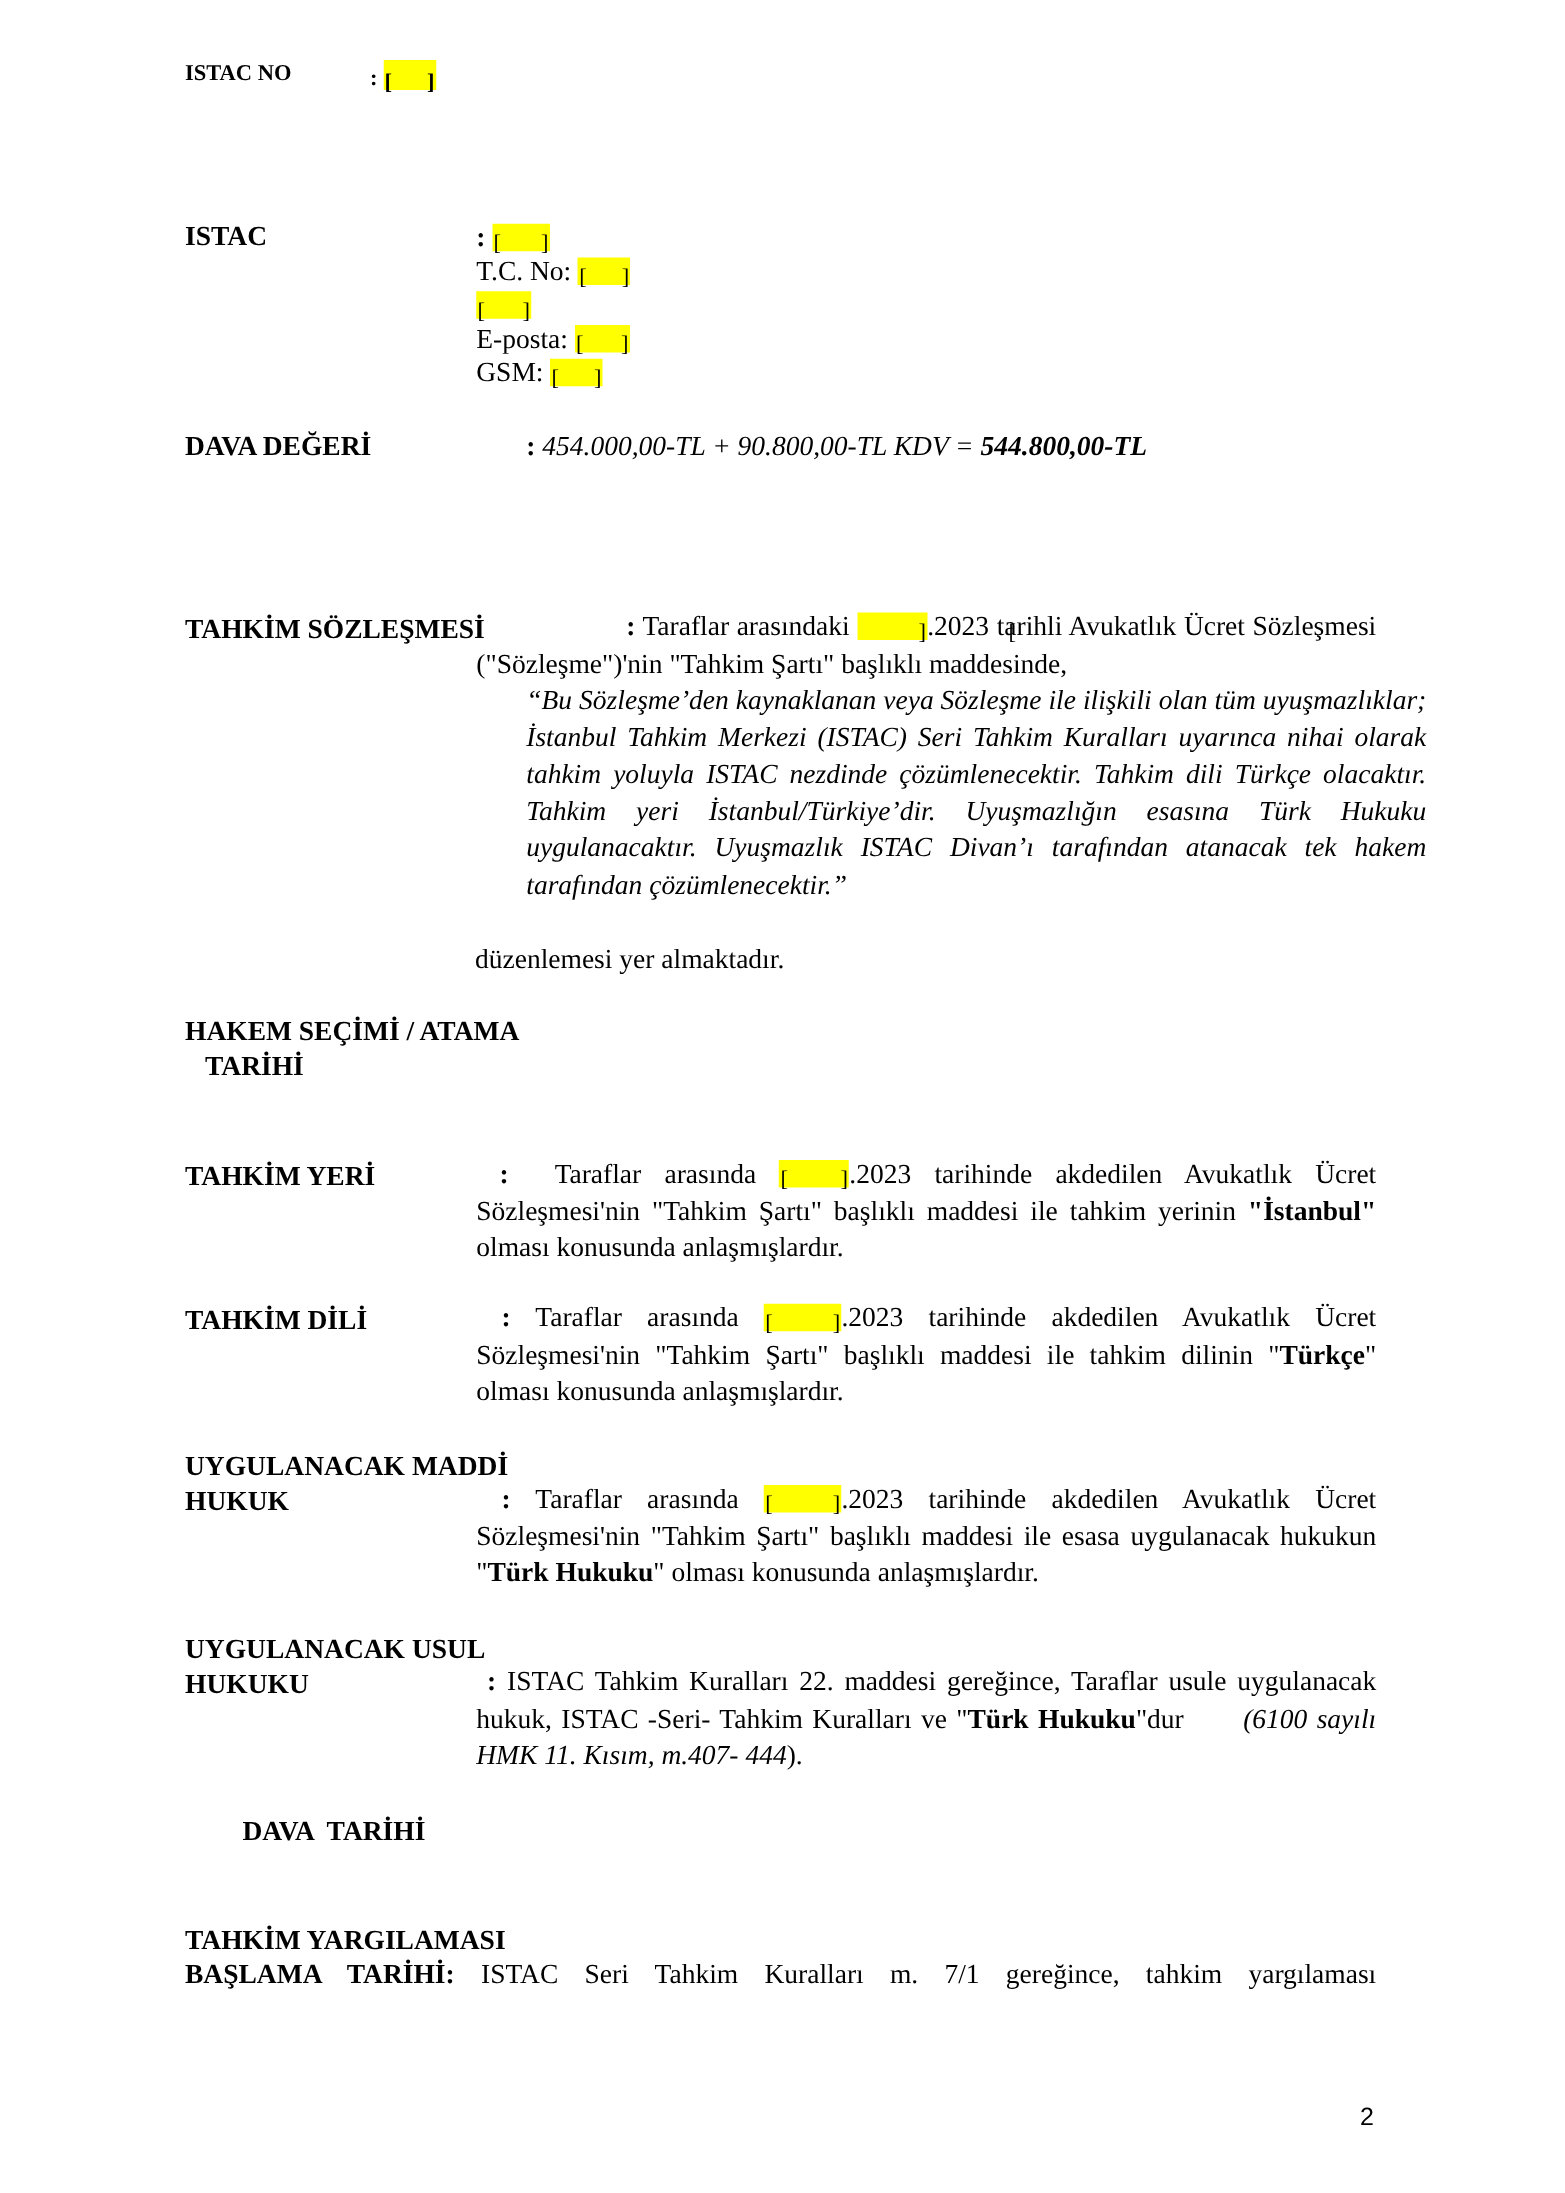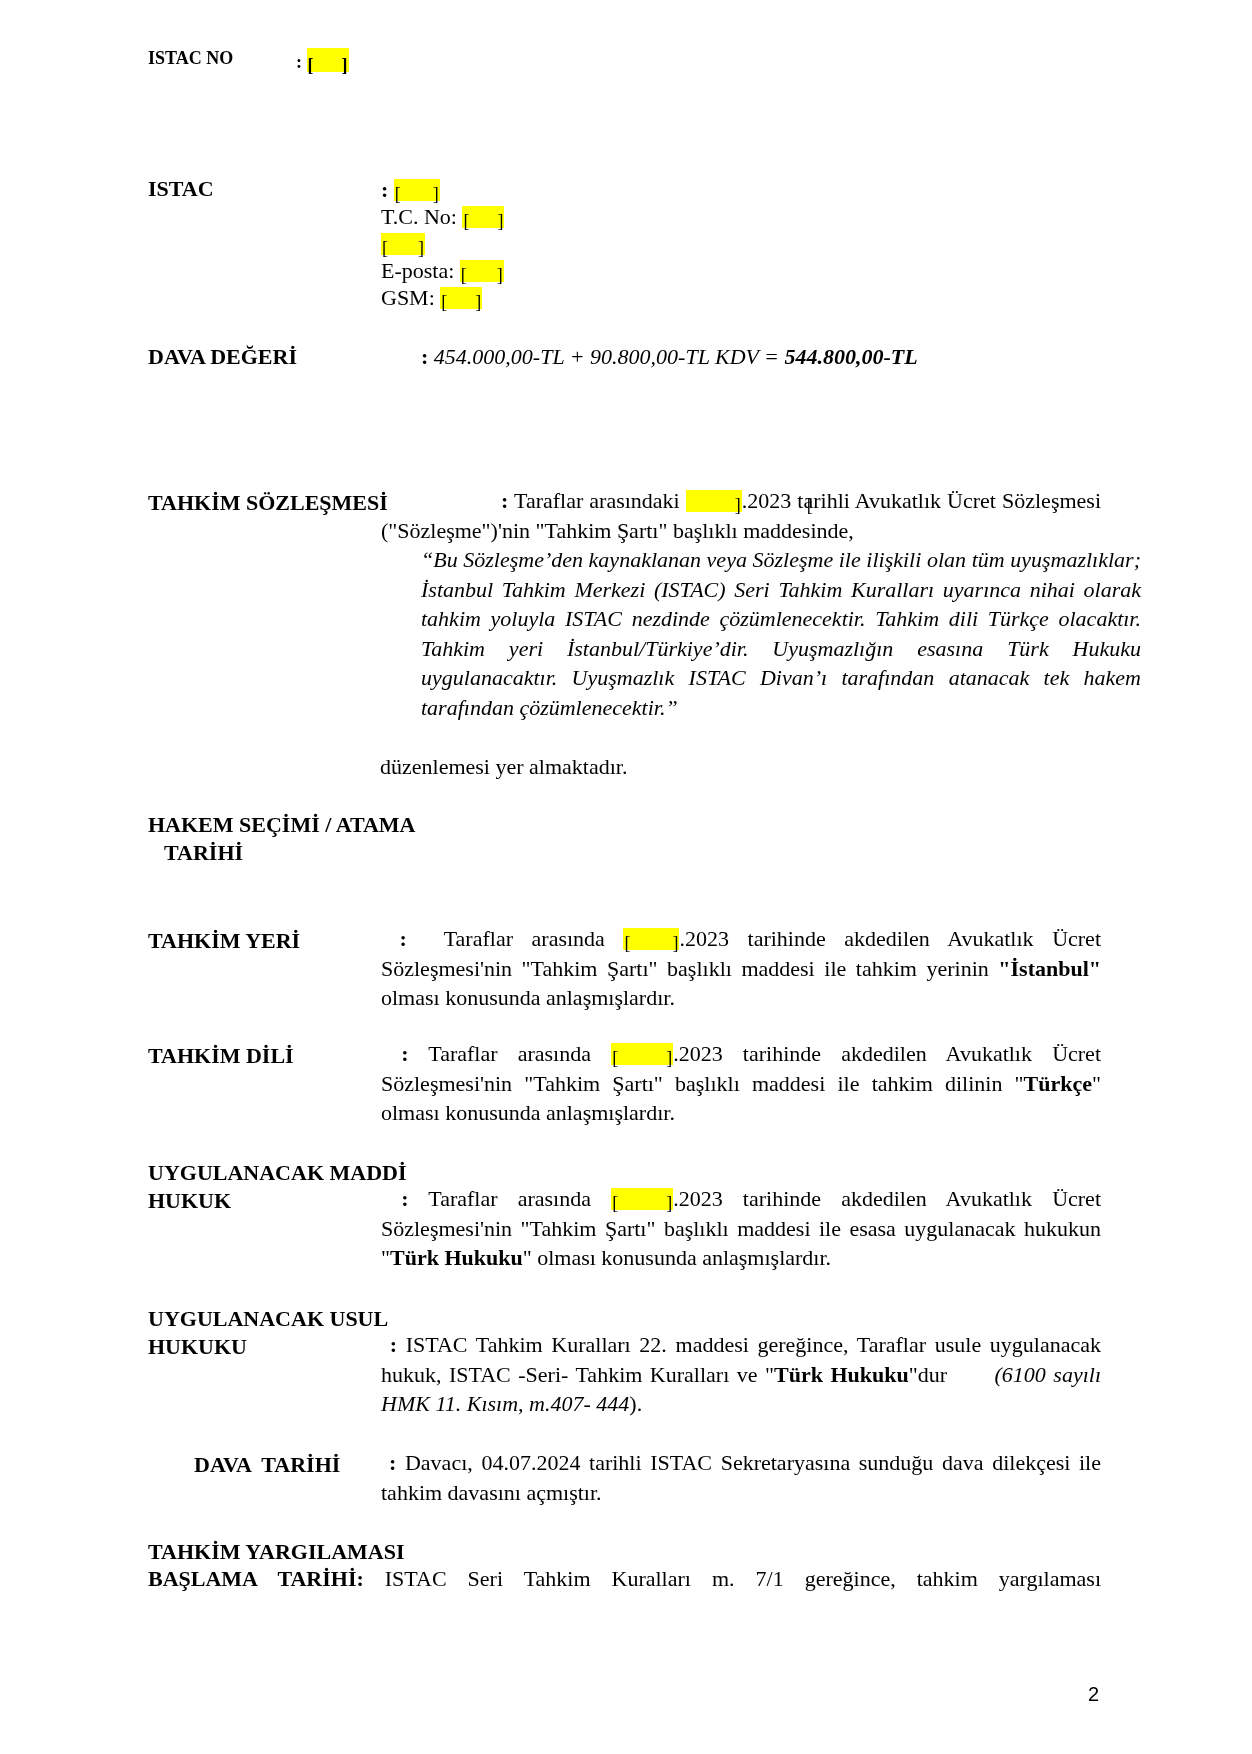--- a/index.html
+++ b/index.html
@@ -70,23 +70,20 @@
     &nbsp;<span class="b">:</span> <span>Taraflar arasında </span><span class="hl" style="width:62px;"><span class="bl">[</span><span class="br">]</span></span><span>.2023 tarihinde akdedilen Avukatlık Ücret Sözleşmesi'nin "Tahkim Şartı" başlıklı maddesi ile esasa uygulanacak hukukun "</span><span class="b">Türk Hukuku</span><span>" olması konusunda anlaşmışlardır.</span>
   </div>
 
   <div class="abs lbl" style="left:148px; top:1306px;">UYGULANACAK USUL</div>
   <div class="abs lbl" style="left:148px; top:1334px;">HUKUKU</div>
   <div class="abs txt just" style="left:381px; top:1330px; width:720px;">
     &nbsp;<span class="b">:</span> <span>ISTAC Tahkim Kuralları 22. maddesi gereğince, Taraflar usule uygulanacak hukuk, ISTAC -Seri- Tahkim Kuralları ve "</span><span class="b">Türk Hukuku</span><span>"dur </span><span class="it">(6100 sayılı HMK 11. Kısım, m.407- 444</span><span>).</span>
   </div>
 
   <div class="abs lbl" style="left:148px; top:1452px; white-space:pre;margin-left:46px;">DAVA  TARİHİ</div>
-  <div class="abs txt just" style="left:381px; top:1448px; width:720px; text-indent:8px;">
-    <span class="b">:</span> <span>Davacı, 04.07.2024 tarihli ISTAC Sekretaryasına sunduğu dava dilekçesi ile tahkim davasını açmıştır.</span>
-  </div>
 
   <div class="abs lbl" style="left:148px; top:1539px;">TAHKİM YARGILAMASI</div>
   <div class="abs txt just" style="left:148px; top:1564px; width:953px; text-align-last:justify;">
     <span class="b">BAŞLAMA TARİHİ:</span> <span>ISTAC Seri Tahkim Kuralları m. 7/1 gereğince, tahkim yargılaması</span>
   </div>
 
   <div class="abs pagenum" style="left:1088px; top:1683px;">2</div>
 </div>
 
 </body></html>

